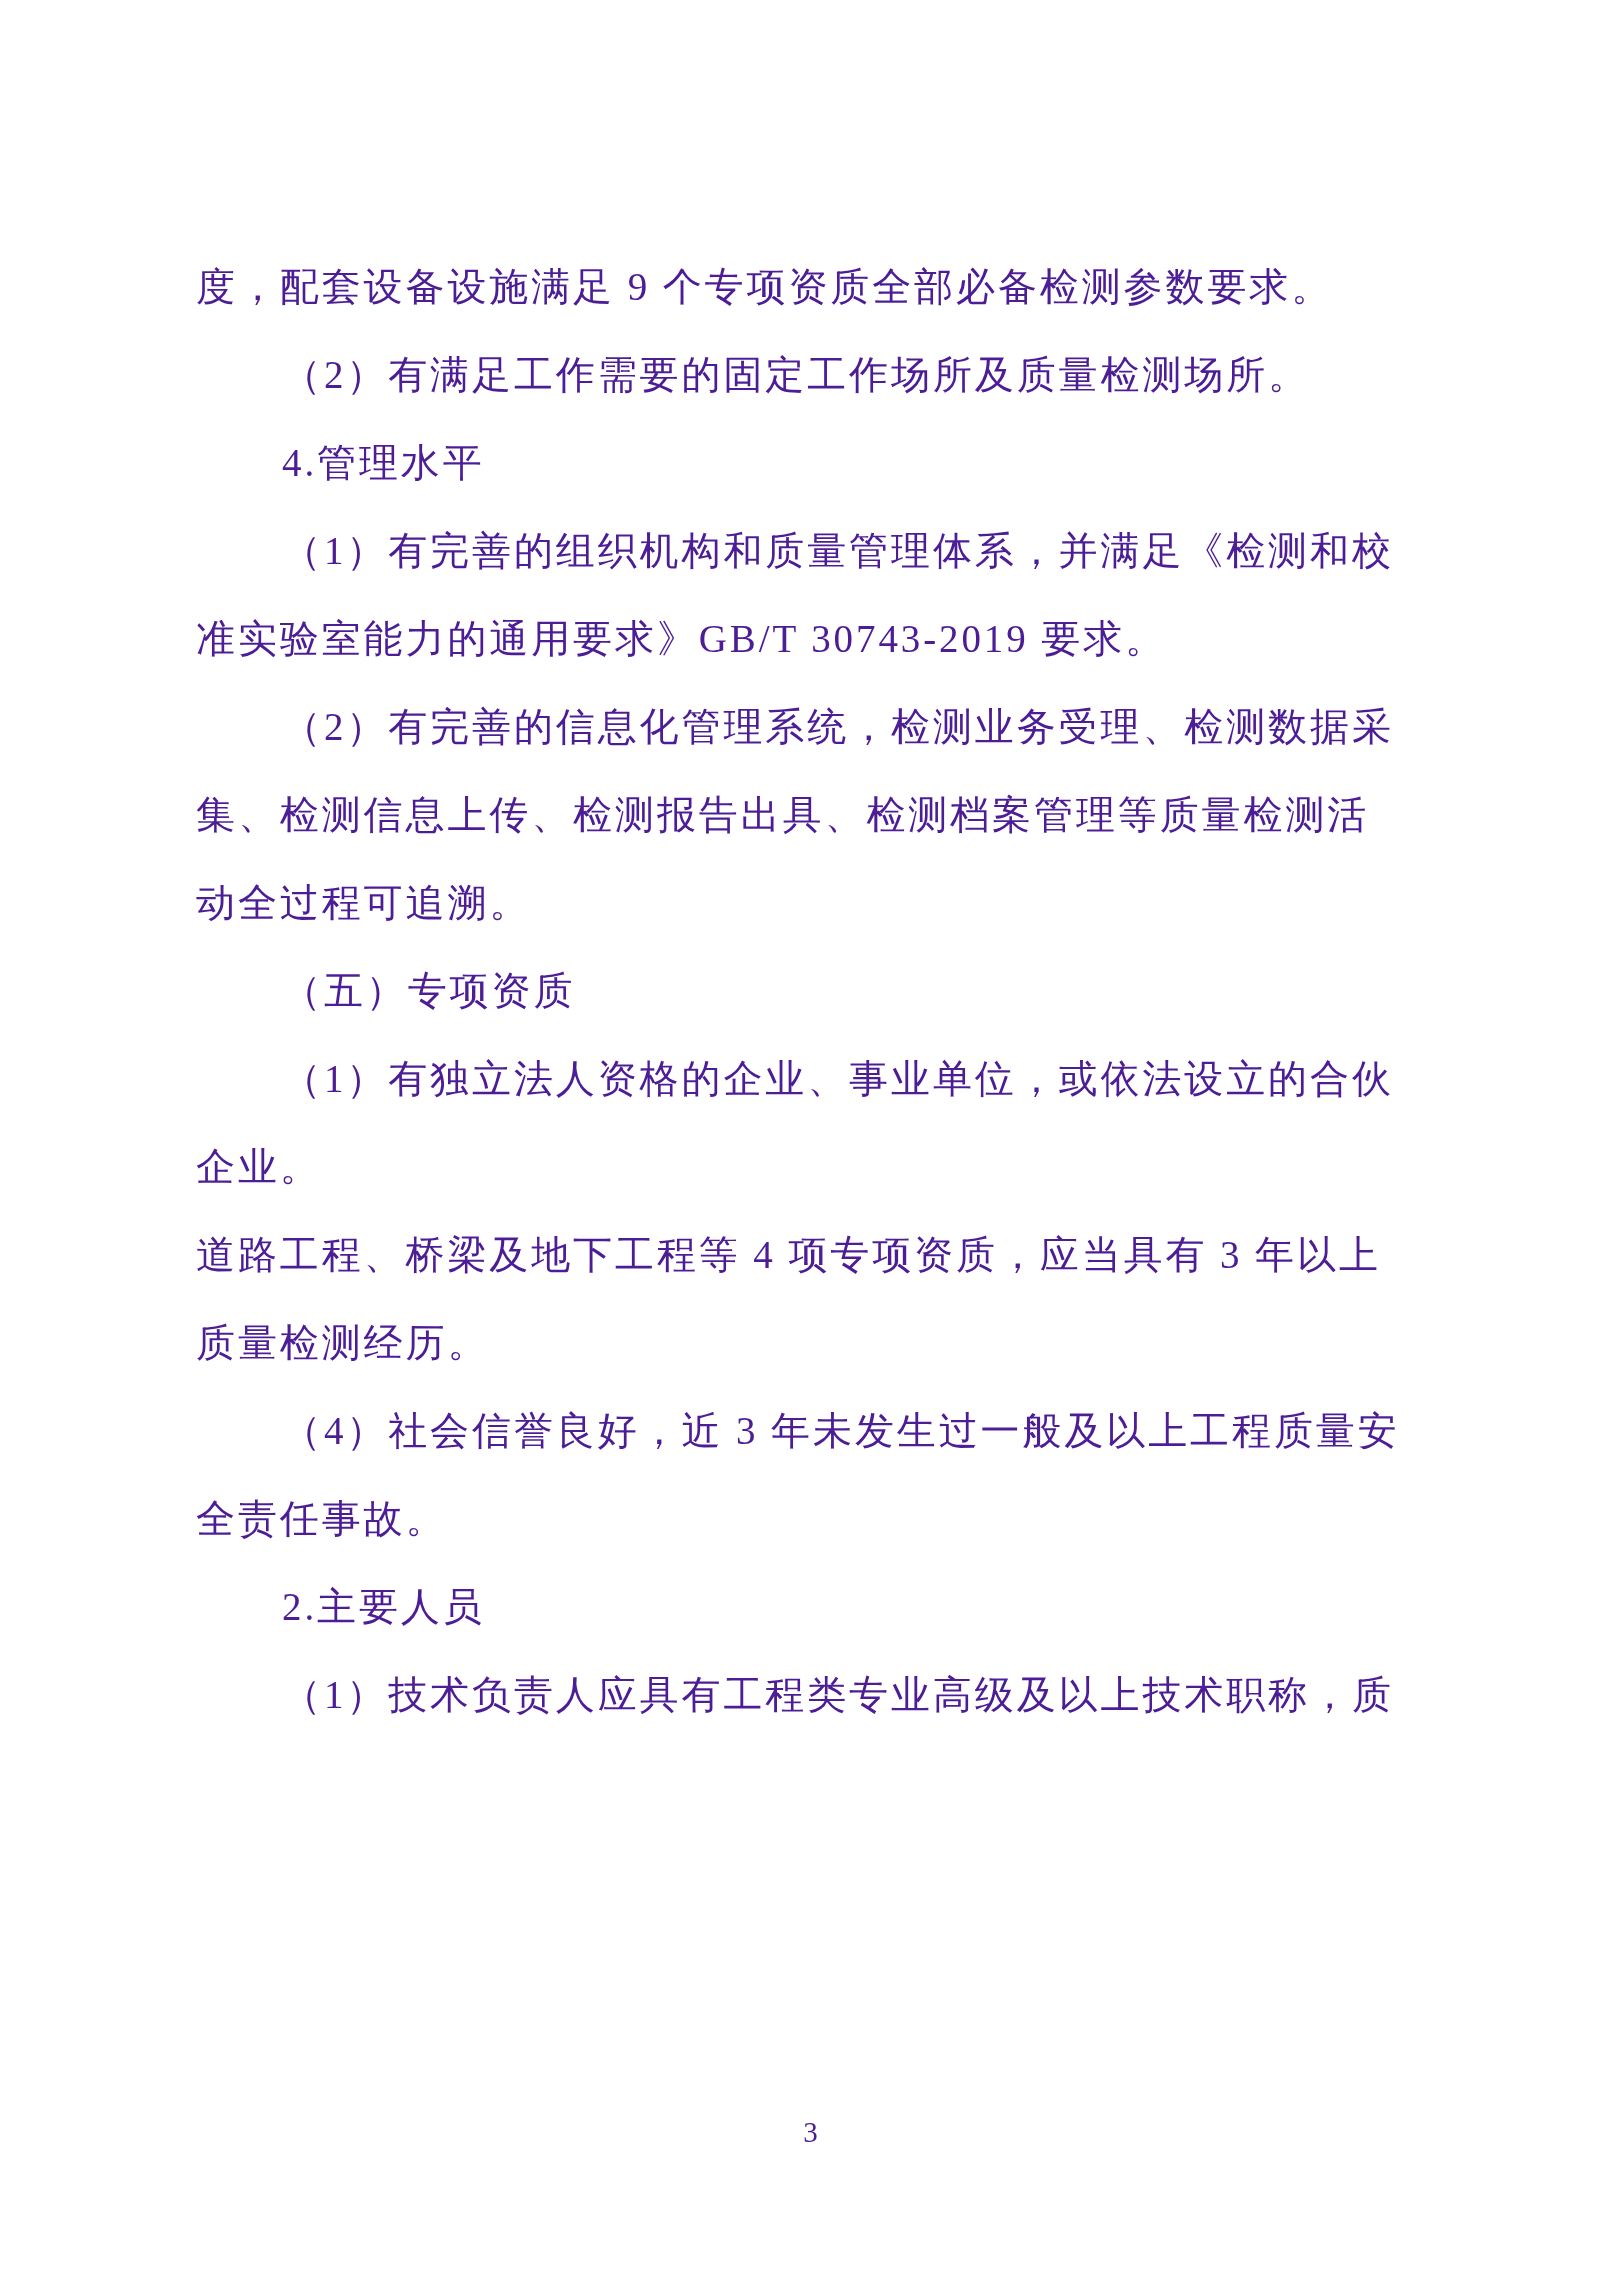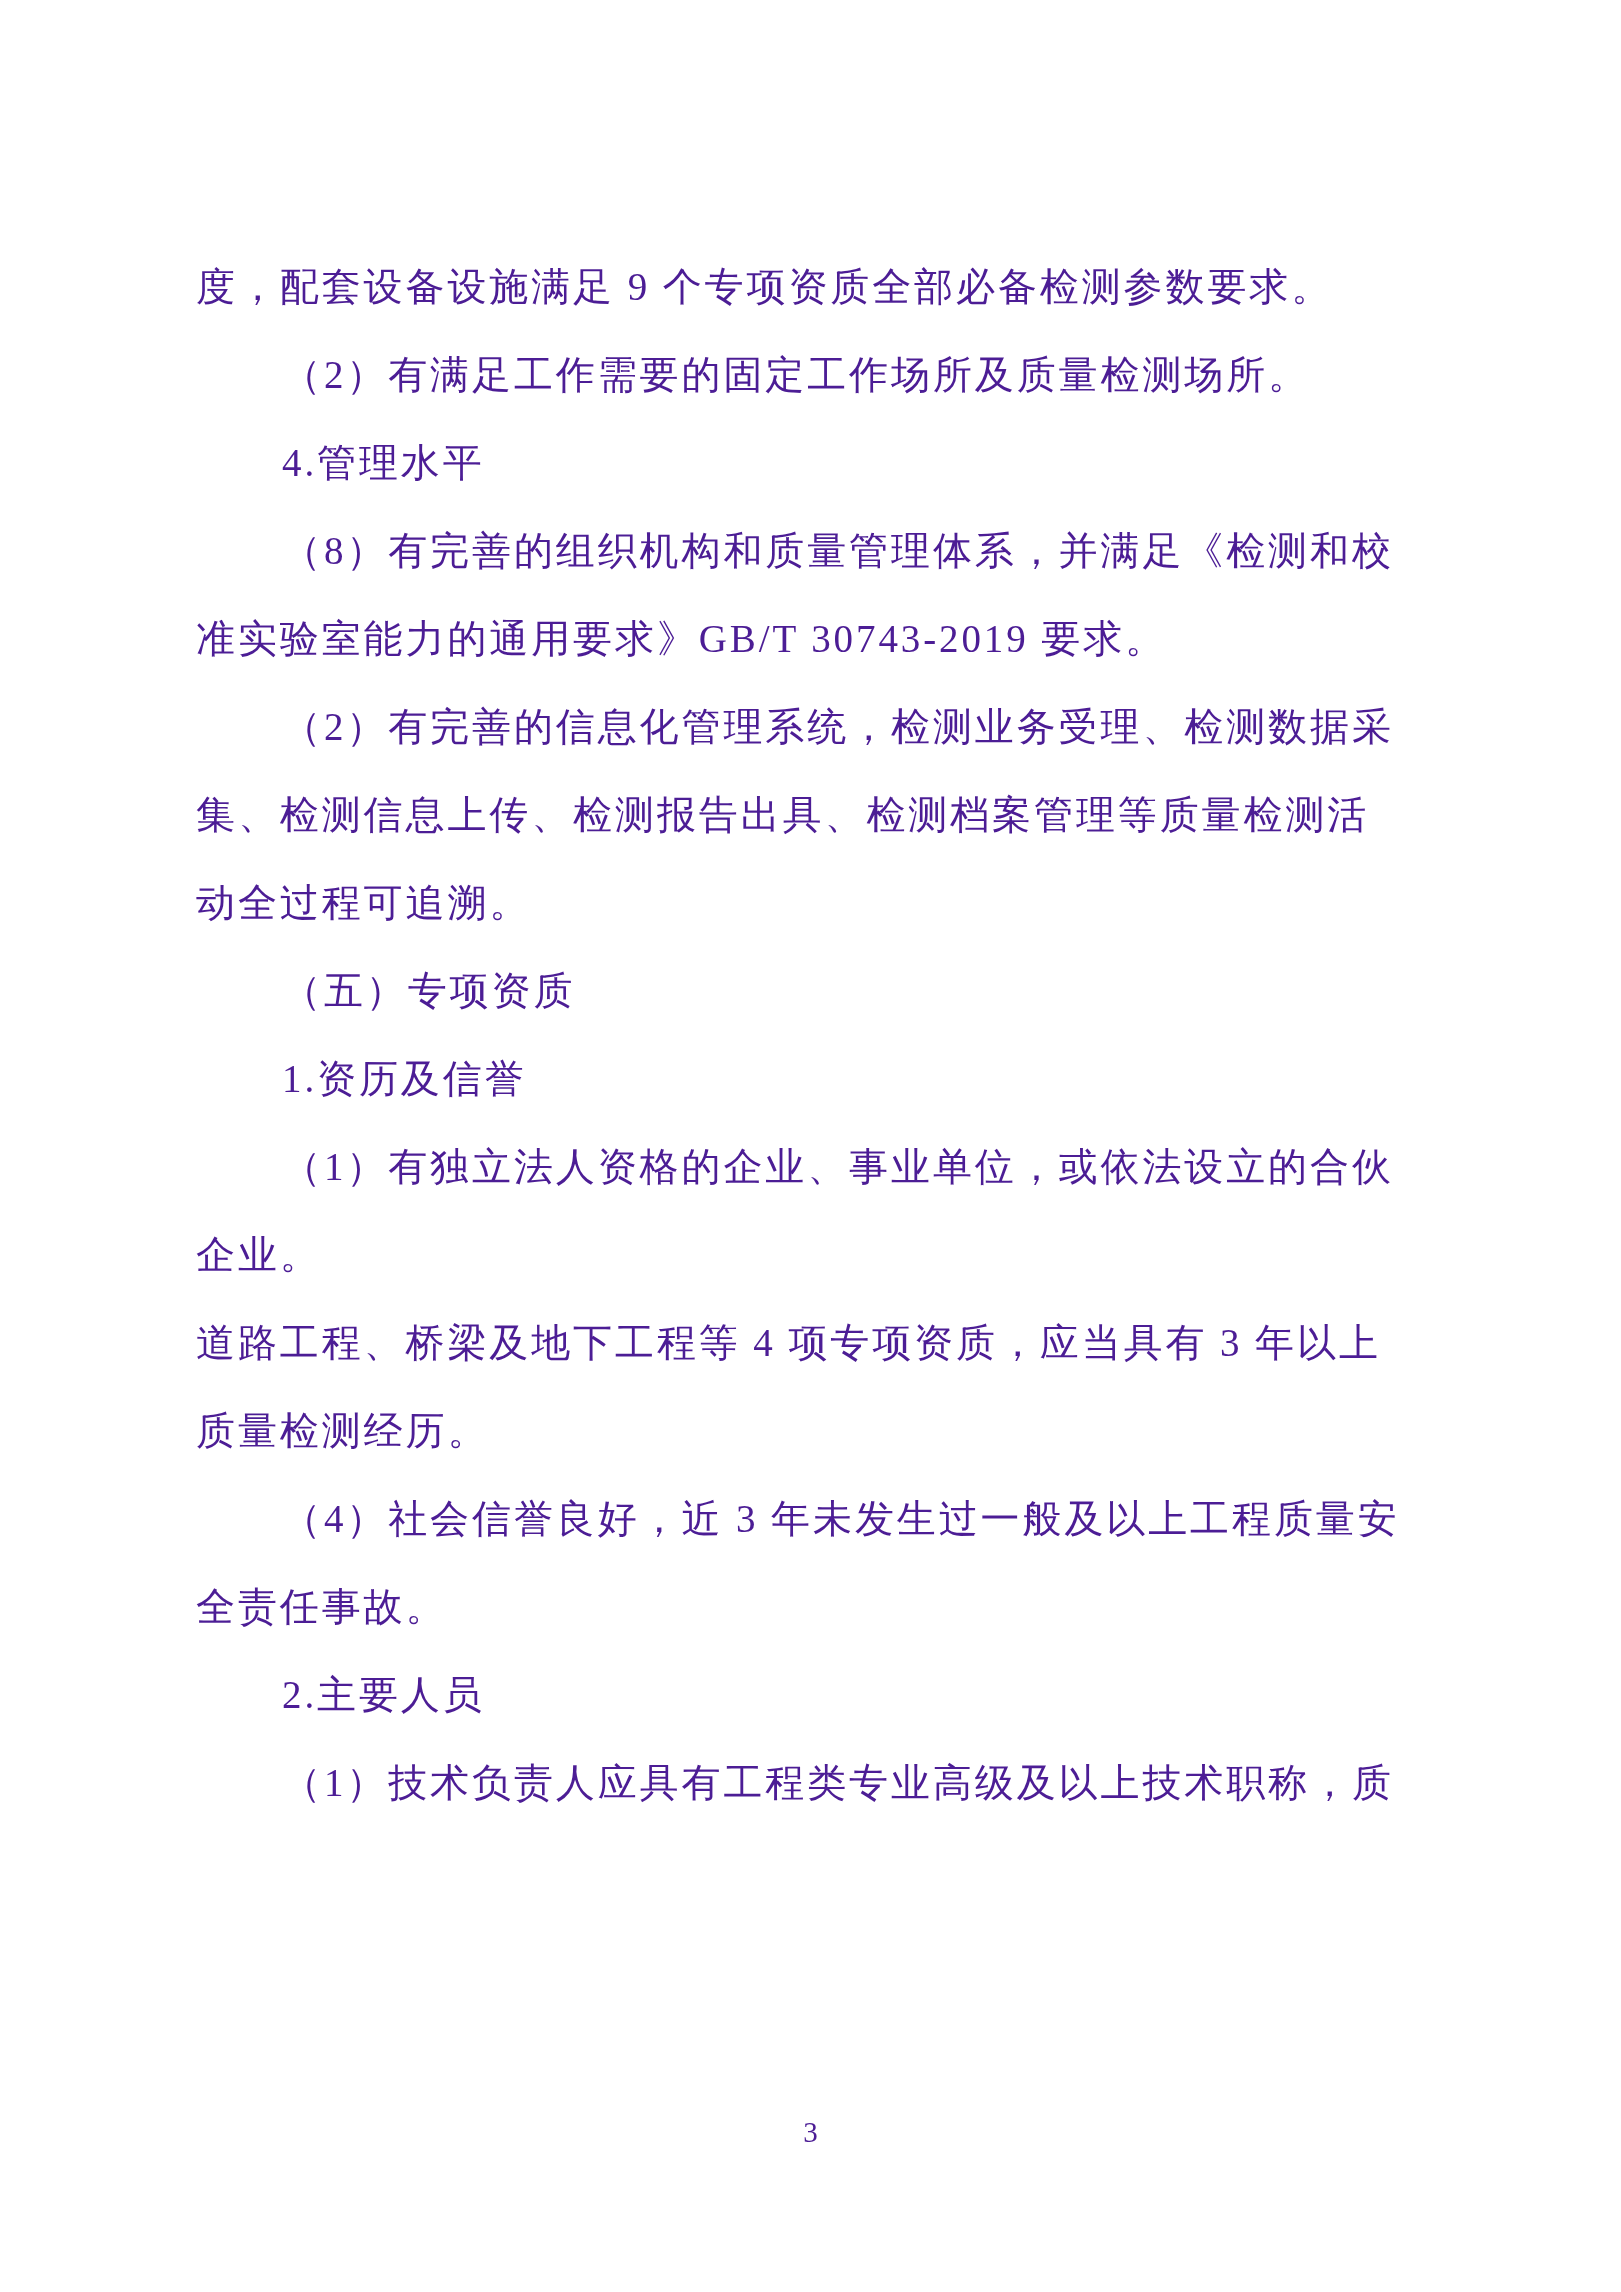--- a/index.html
+++ b/index.html
@@ -44,27 +44,26 @@
   }
 </style>
 </head>
 <body>
 
 <div class="page">
   <div class="content">
     <div class="line">度，配套设备设施满足 9 个专项资质全部必备检测参数要求。</div>
     <div class="line indent">（2）有满足工作需要的固定工作场所及质量检测场所。</div>
     <div class="line indent">4.管理水平</div>
-    <div class="line indent">（8）有完善的组织机构和质量管理体系，并满足《检测和校</div>
+    <div class="line indent">（1）有完善的组织机构和质量管理体系，并满足《检测和校</div>
     <div class="line">准实验室能力的通用要求》GB/T 30743-2019 要求。</div>
     <div class="line indent">（2）有完善的信息化管理系统，检测业务受理、检测数据采</div>
     <div class="line">集、检测信息上传、检测报告出具、检测档案管理等质量检测活</div>
     <div class="line">动全过程可追溯。</div>
     <div class="line indent">（五）专项资质</div>
-    <div class="line indent">1.资历及信誉</div>
     <div class="line indent">（1）有独立法人资格的企业、事业单位，或依法设立的合伙</div>
     <div class="line">企业。</div>
     <div class="line">道路工程、桥梁及地下工程等 4 项专项资质，应当具有 3 年以上</div>
     <div class="line">质量检测经历。</div>
     <div class="line indent">（4）社会信誉良好，近 3 年未发生过一般及以上工程质量安</div>
     <div class="line">全责任事故。</div>
     <div class="line indent">2.主要人员</div>
     <div class="line indent">（1）技术负责人应具有工程类专业高级及以上技术职称，质</div>
   </div>
   <div class="page-number">3</div>

